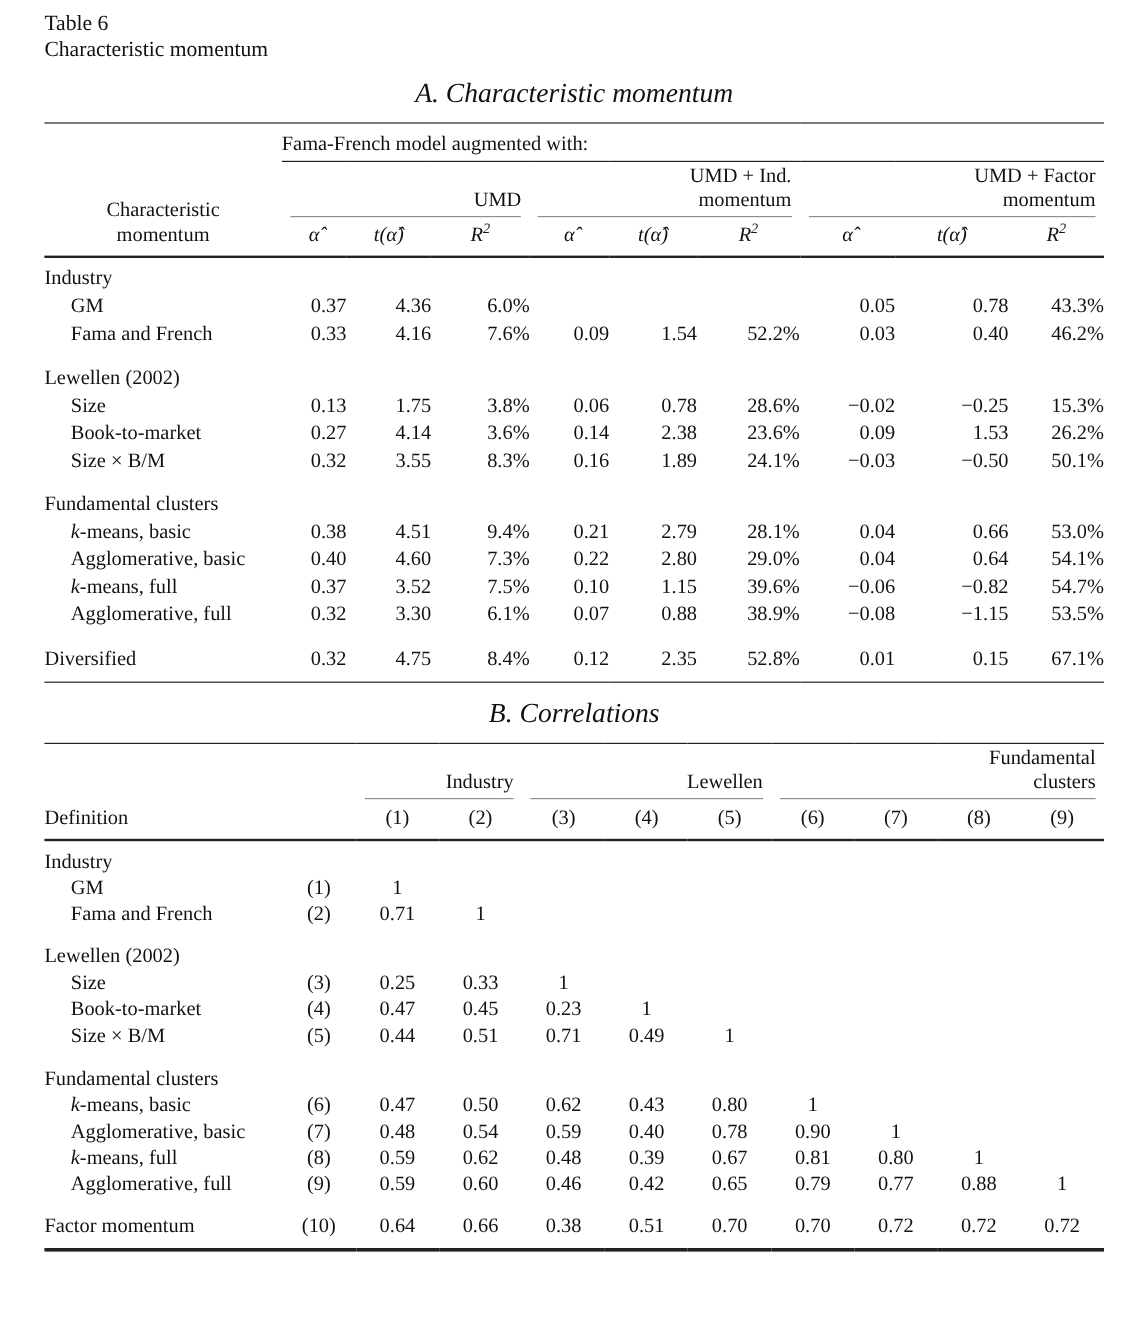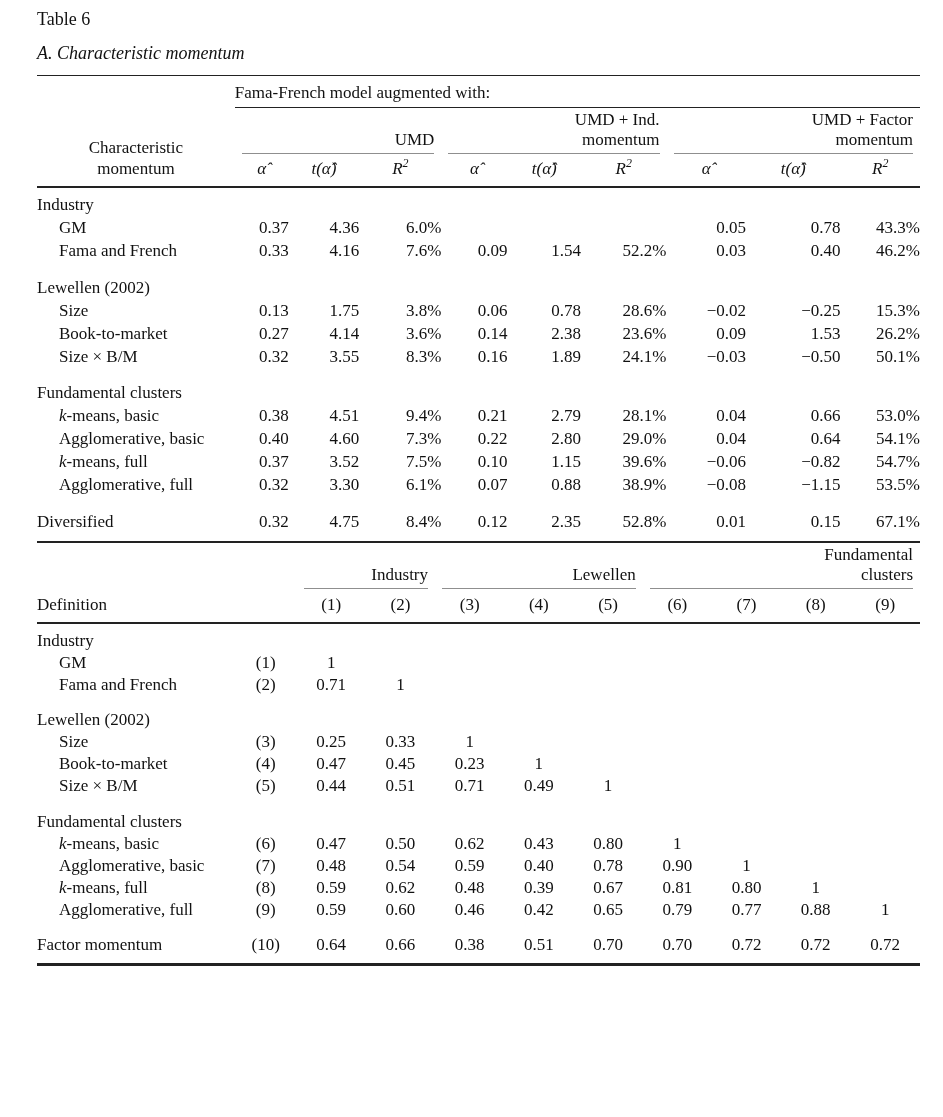--- a/index.html
+++ b/index.html
@@ -1,20 +1,20 @@
 <!DOCTYPE html>
 <html><head>
 <meta charset="utf-8">
 <style>
   html,body{margin:0;padding:0;background:#fff;}
   body{width:943px;height:1117px;overflow:hidden;color:#111;
        font-family:"Liberation Serif","DejaVu Serif",serif;}
   .page{padding:8px 23px 0 37px;box-sizing:border-box;}
   .tbl-head{font-weight:normal;font-size:18px;line-height:22px;}
-  .panel-heading{font-style:italic;font-size:18px;margin:13px 0 11px 0;}
+  .panel-heading{font-style:italic;font-size:23px;margin:13px 0 11px 0;text-align:center;}
   table{width:100%;border-collapse:collapse;table-layout:fixed;font-size:17px;}
   #table-a{border-top:1.5px solid #222;border-bottom:1.5px solid #222;}
   #table-b{border-top:1.5px solid #222;border-bottom:3px solid #222;}
   th{font-weight:normal;padding:0;}
   td{padding:0;}
   .spanner{text-align:left;padding:7px 0 4px 0;border-bottom:1.5px solid #222;}
   .ghead{text-align:right;vertical-align:bottom;}
   .ginner{margin:0 7px;padding:2px 0 3px 0;line-height:20px;
           border-bottom:1.5px solid #8f8f8f;}
   .stub2{vertical-align:bottom;text-align:center;line-height:21px;padding-bottom:7px;
@@ -36,20 +36,21 @@
   tr.lastrow>td{padding-bottom:9px;}
   sup{font-size:70%;line-height:0;}
   .continued{text-align:right;font-style:italic;font-size:16.5px;margin-top:10px;}
   em{font-style:italic;}
 </style>
 </head>
 <body>
 
 <div class="page">
   <div class="tbl-head">Table 6</div>
+  <div class="tbl-head">Characteristic momentum</div>
   <div class="panel-heading">A. Characteristic momentum</div>
   <div id="table-a-container">
       <table id="table-a">
         <colgroup>
           <col style="width: 22.4%;">
           <col style="width: 6.1%;">
           <col style="width: 8%;">
           <col style="width: 9.3%;">
           <col style="width: 7.5%;">
           <col style="width: 8.3%;">
@@ -213,20 +214,21 @@
             <td class="num">0.12</td>
             <td class="num">2.35</td>
             <td class="num">52.8%</td>
             <td class="num">0.01</td>
             <td class="num">0.15</td>
             <td class="num">67.1%</td>
           </tr>
         </tbody>
       </table>
     </div>
+  <div class="panel-heading">B. Correlations</div>
   <div id="table-b-container">
       <table id="table-b">
         <colgroup>
           <col style="width: 22.4%;">
           <col style="width: 7%;">
           <col style="width: 7.84%;">
           <col style="width: 7.84%;">
           <col style="width: 7.84%;">
           <col style="width: 7.84%;">
           <col style="width: 7.84%;">

